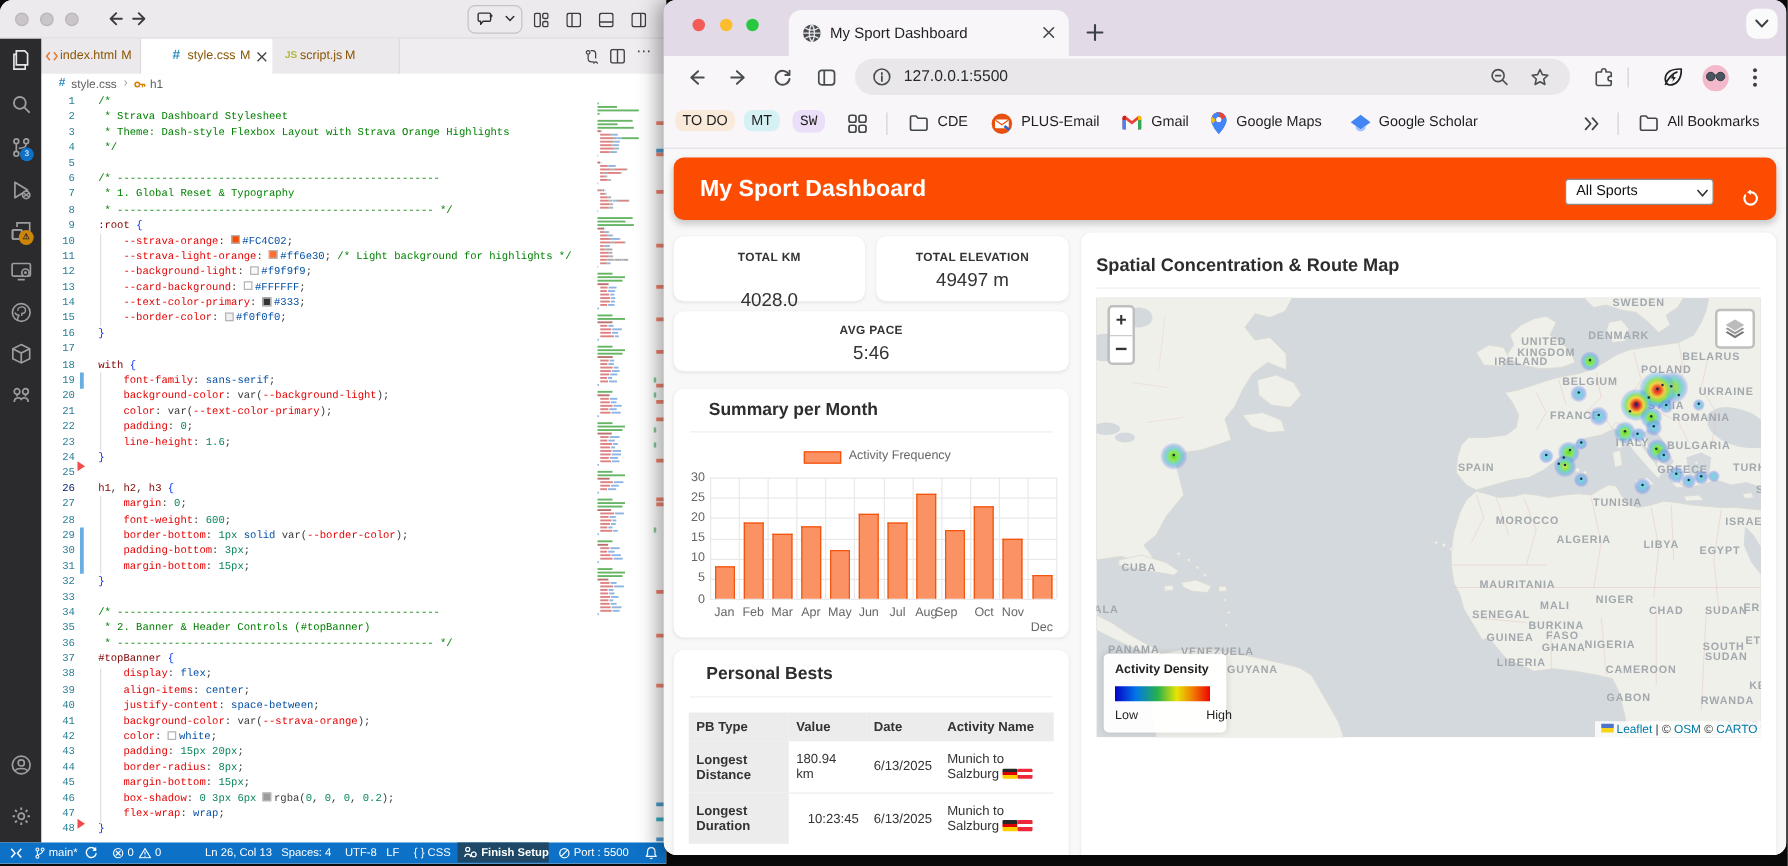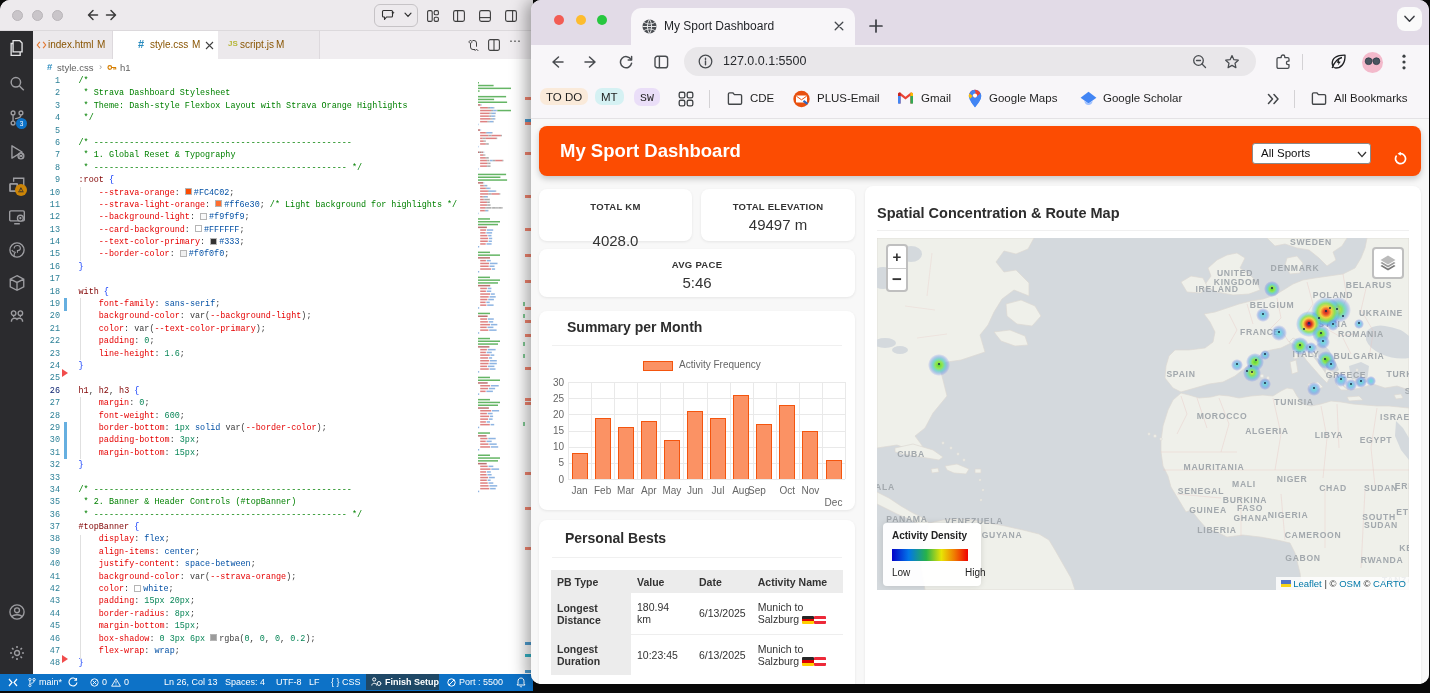--- a/index.html
+++ b/index.html
@@ -898,21 +898,21 @@
                   <th>Activity Name</th>
                 </tr>
           <tr style="height:41px;">
                   <td style="background:#ececec;">Longest Distance</td>
                   <td style="font-weight:normal;border-bottom:1px solid #eee;">180.94<br>km</td>
                   <td style="font-weight:normal;border-bottom:1px solid #eee;">6/13/2025</td>
                   <td style="font-weight:normal;border-bottom:1px solid #eee;">Munich to Salzburg <span class="flag" style="background:linear-gradient(180deg,#262626 33%,#dd0000 33%,#dd0000 66%,#ffce00 66%);"></span><span class="flag" style="background:linear-gradient(180deg,#ed2939 33%,#ffffff 33%,#ffffff 66%,#ed2939 66%);"></span></td>
                 </tr>
           <tr style="height:41px;">
                   <td style="background:#ececec;">Longest Duration</td>
-                  <td style="font-weight:normal;">10:23:45</td>
+                  <td style="font-weight:normal;text-align:right;">10:23:45</td>
                   <td style="font-weight:normal;">6/13/2025</td>
                   <td style="font-weight:normal;">Munich to Salzburg <span class="flag" style="background:linear-gradient(180deg,#262626 33%,#dd0000 33%,#dd0000 66%,#ffce00 66%);"></span><span class="flag" style="background:linear-gradient(180deg,#ed2939 33%,#ffffff 33%,#ffffff 66%,#ed2939 66%);"></span></td>
                 </tr>
         </tbody>
             </table>
       </div>
     </div>
 
     <div class="card" style="left:334px;top:66px;width:556px;height:506px;border-radius:8px 8px 0 0;">
       <div class="abs h2" style="left:12px;top:19px;font-size:14.5px;">Spatial Concentration &amp; Route Map</div>

